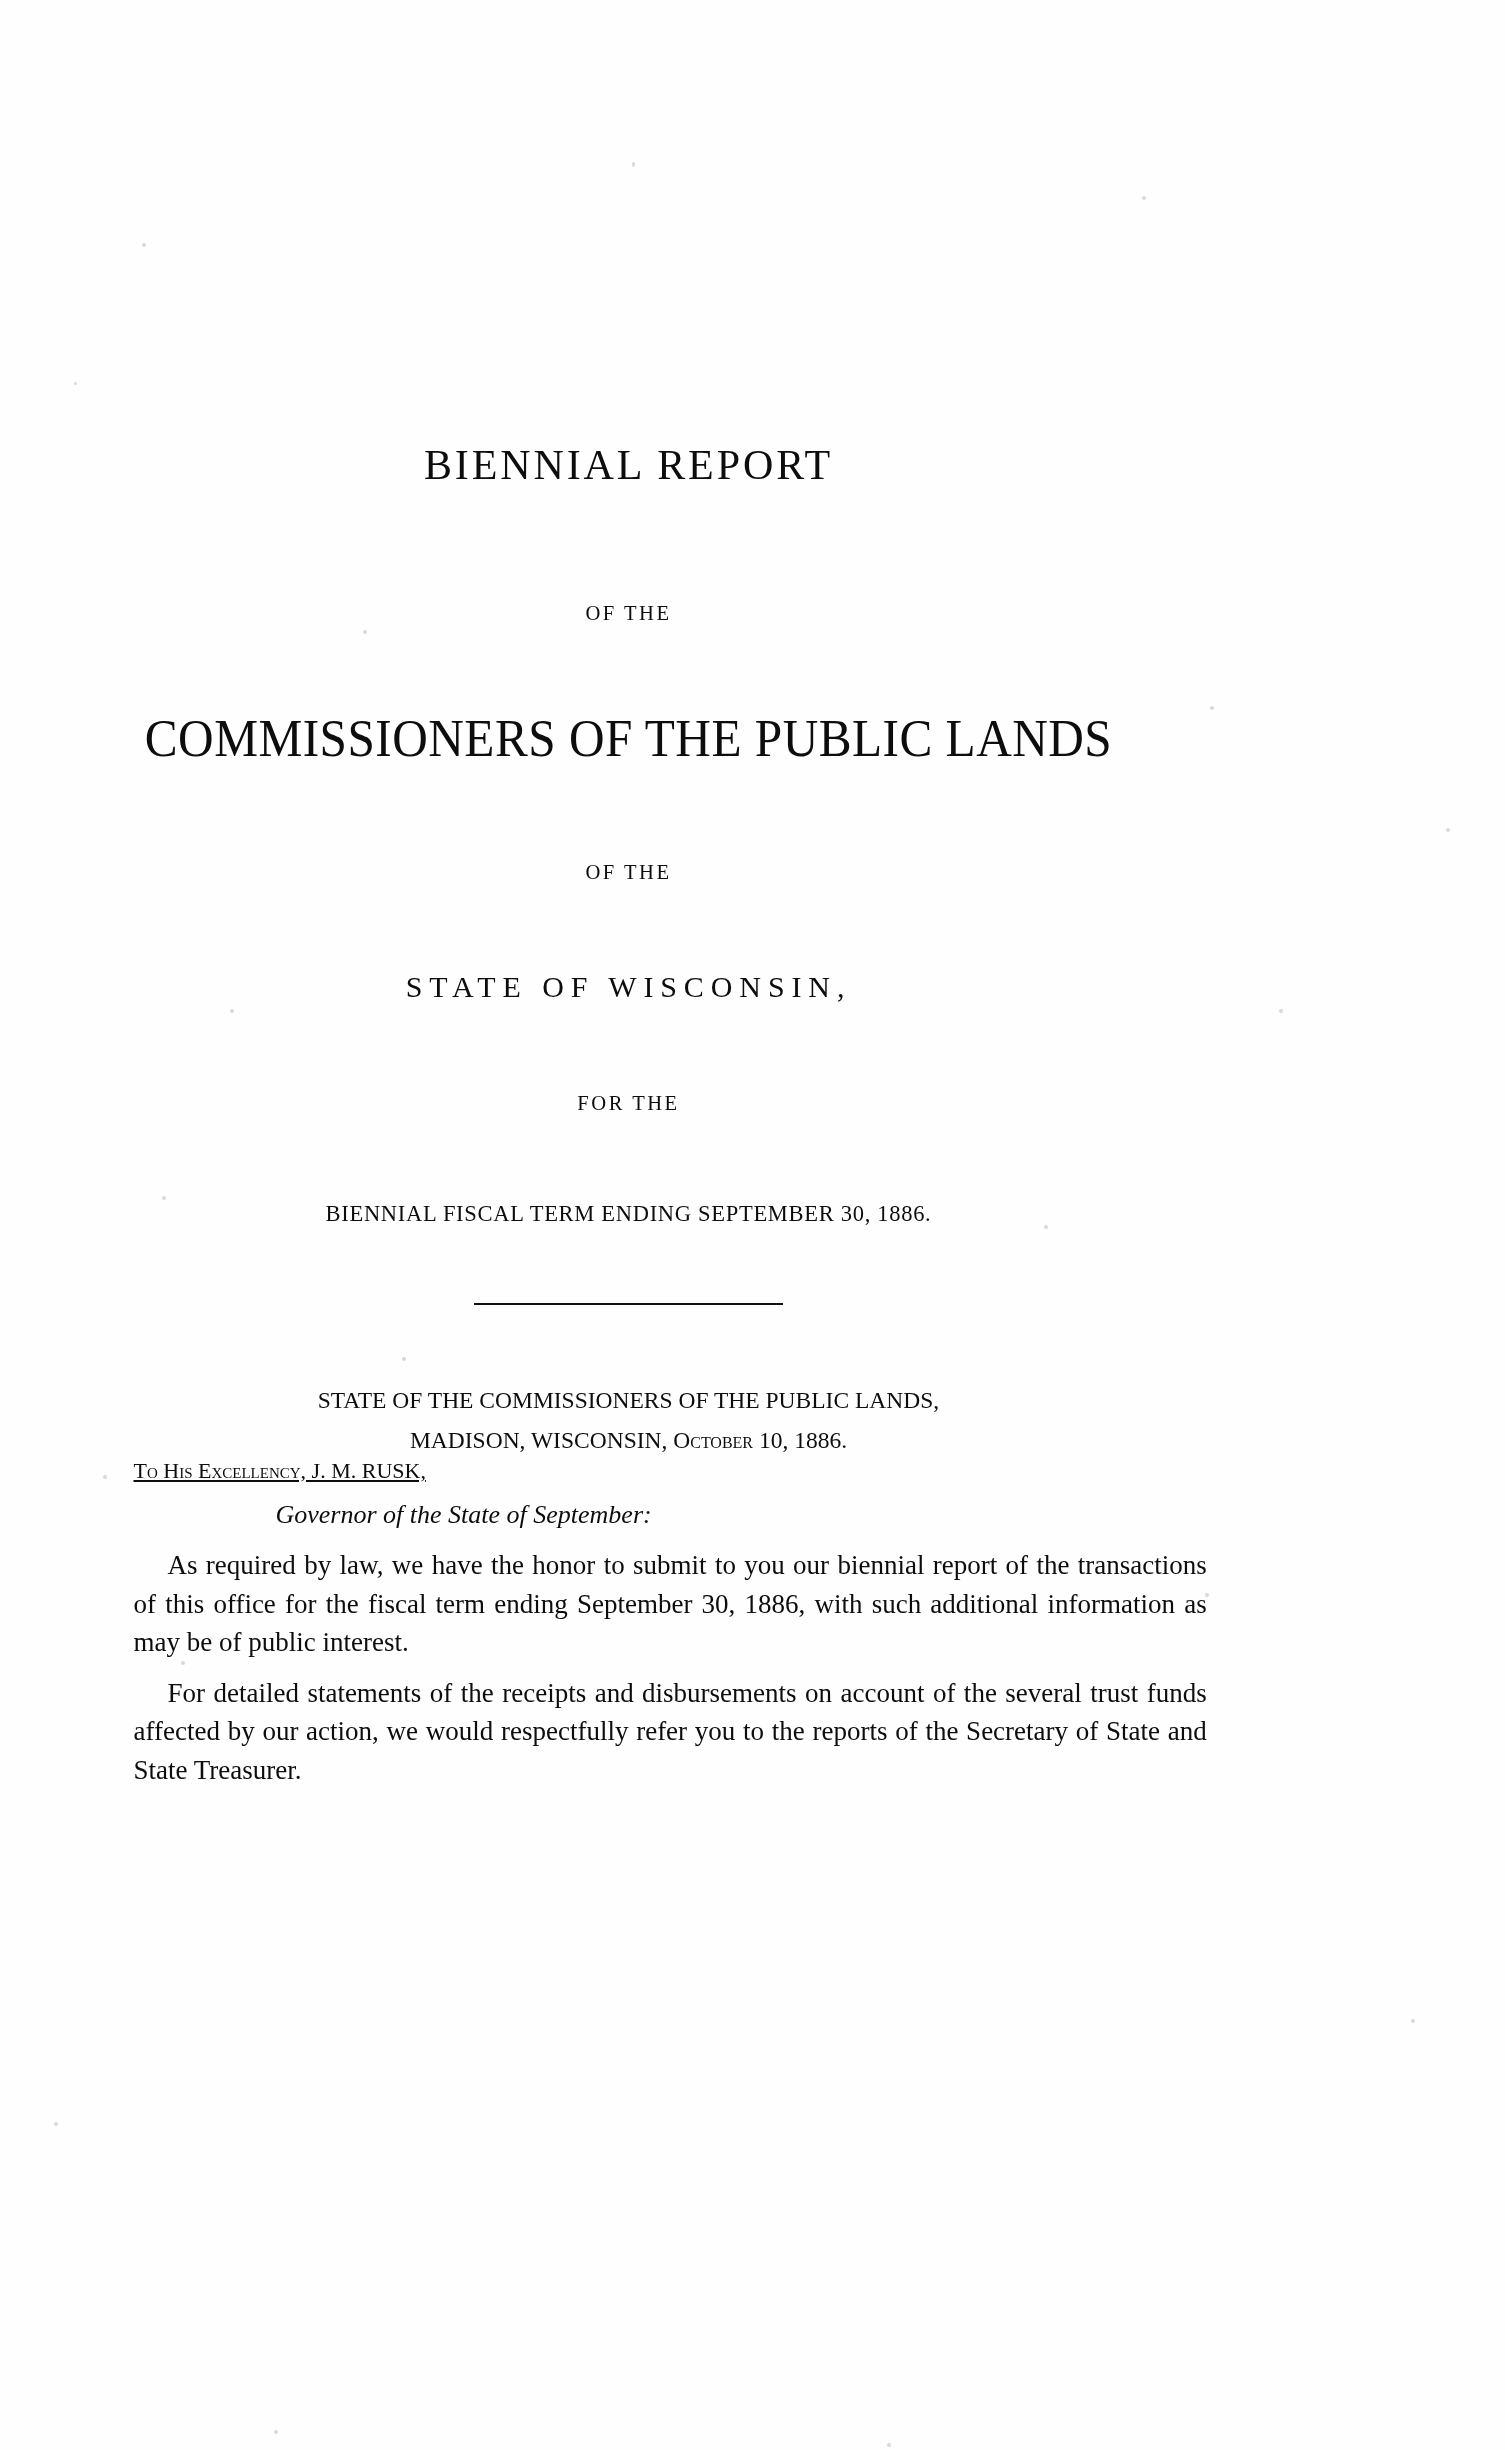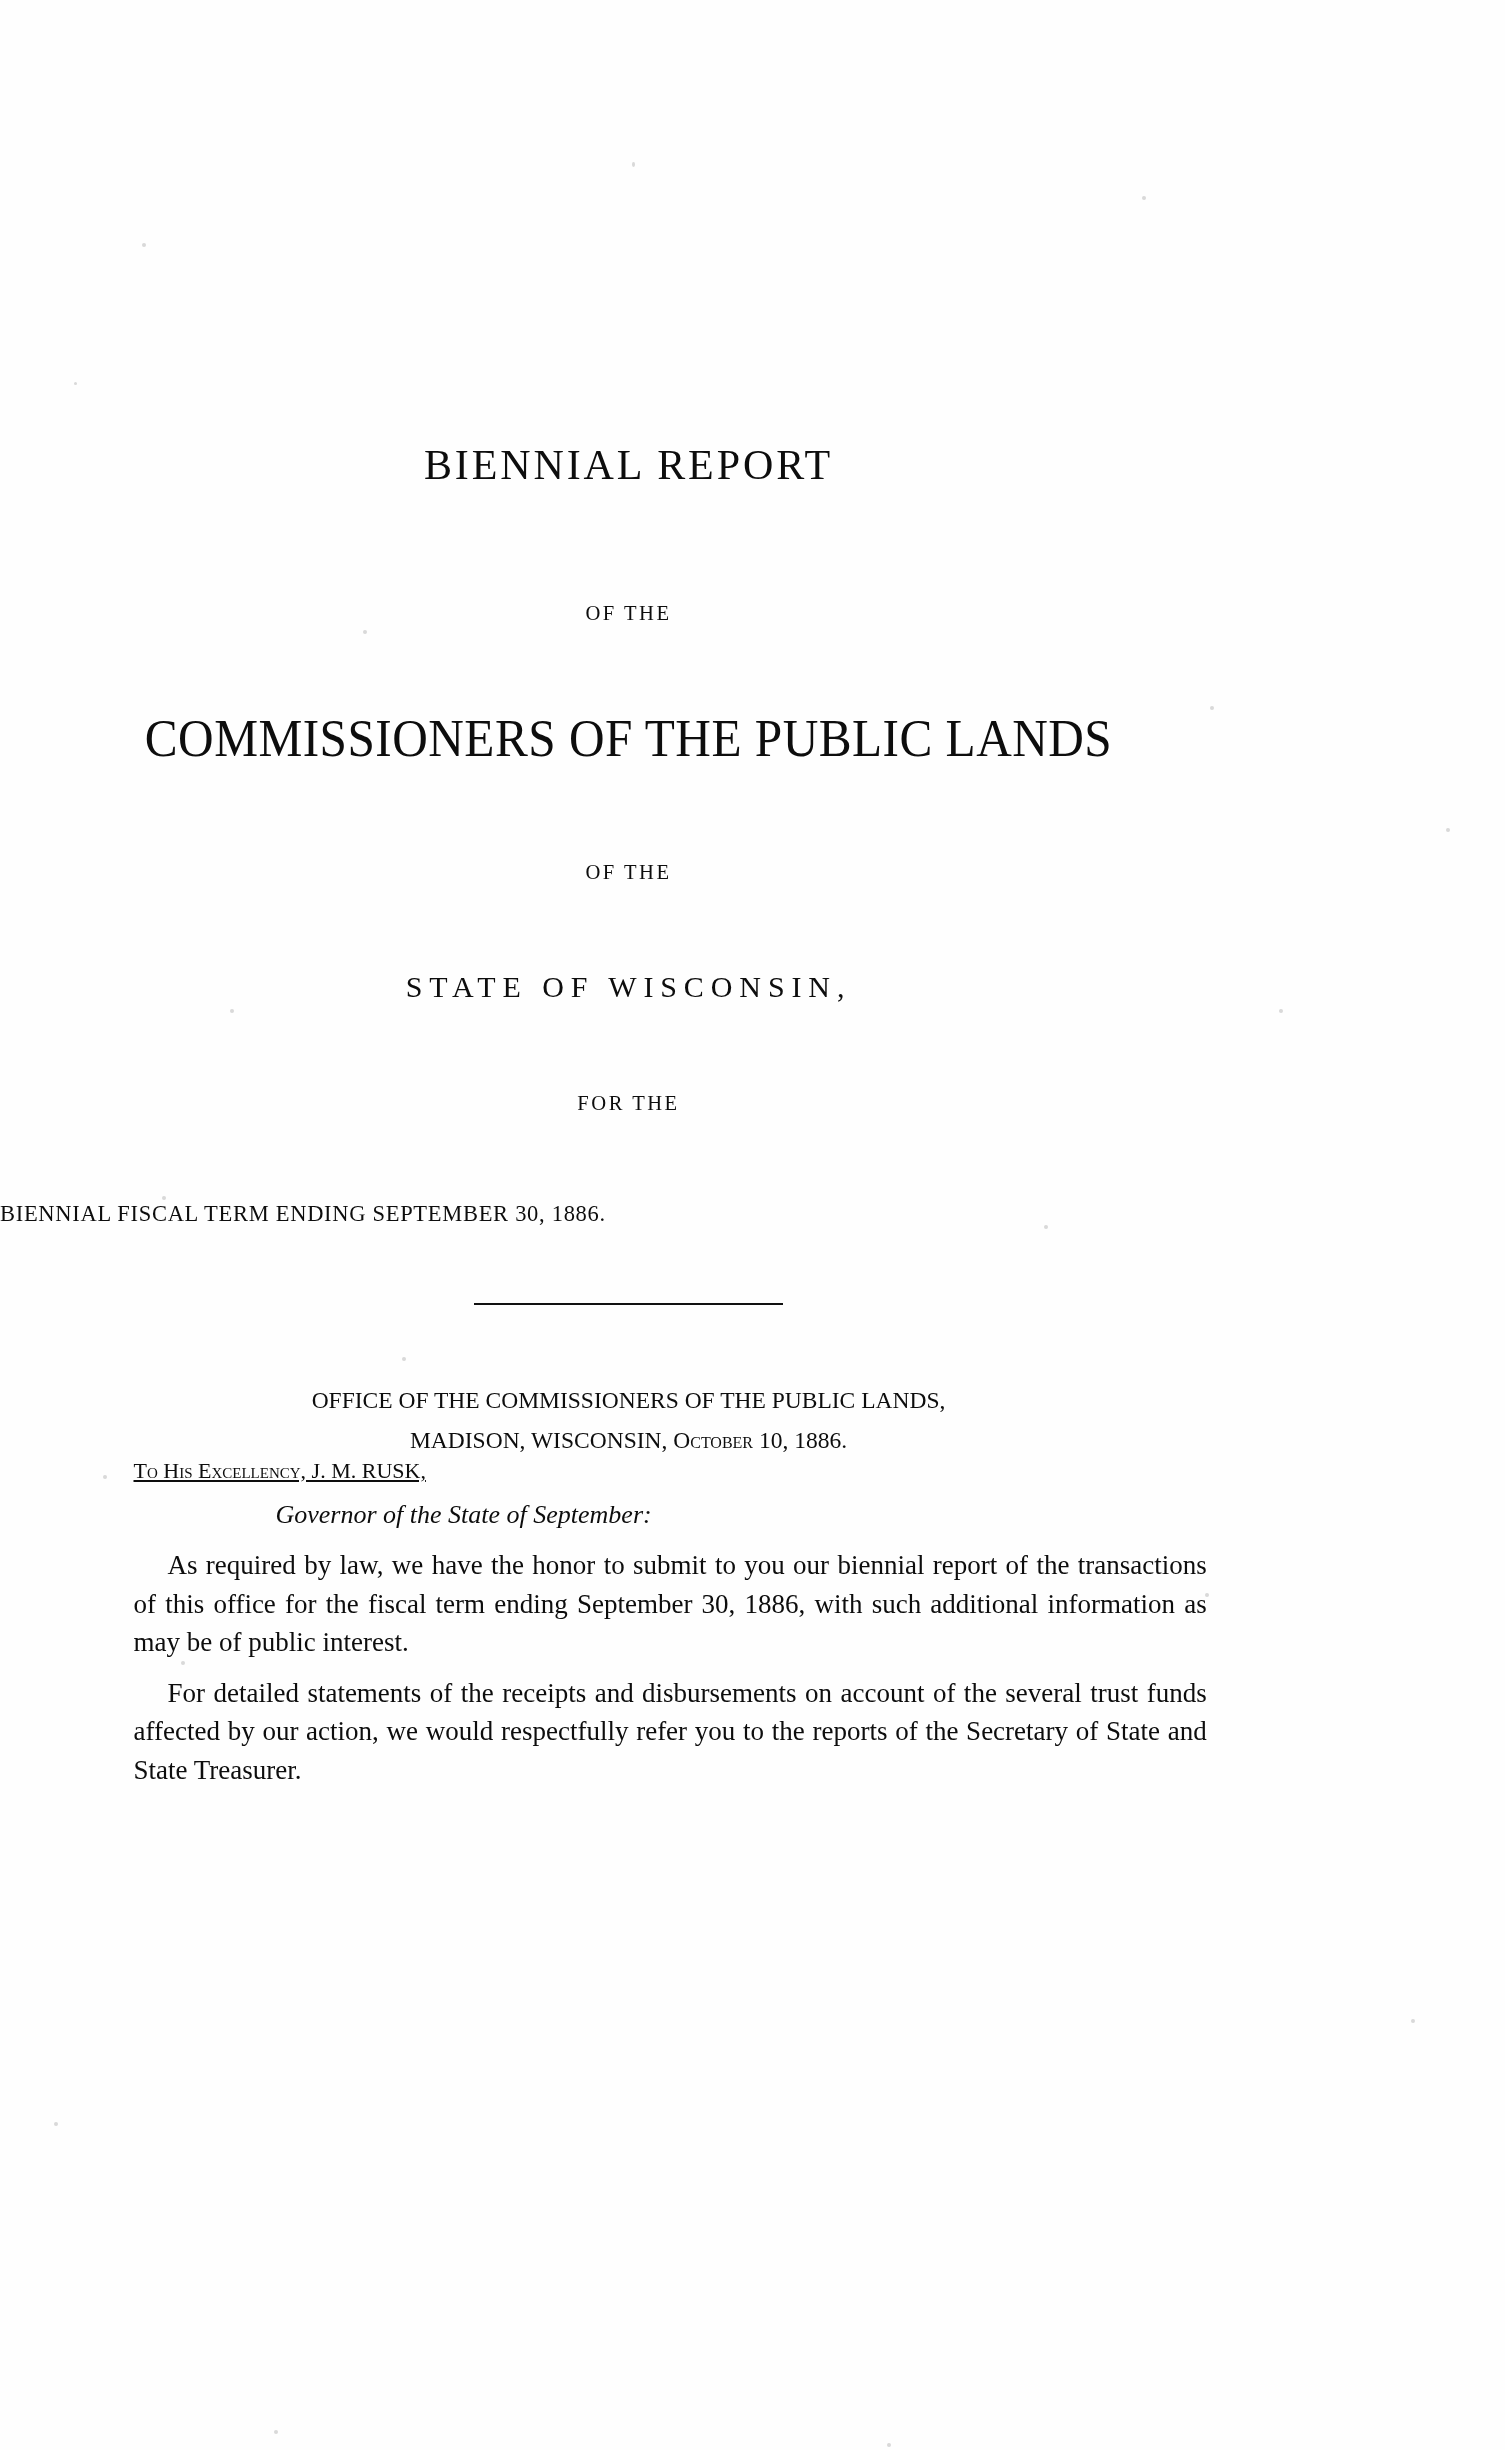--- a/index.html
+++ b/index.html
@@ -71,21 +71,21 @@
     margin-top: 86px;
     font-family: "Liberation Serif", serif;
   }
   .sub-small3 {
     text-align: center;
     font-size: 20.6px;
     letter-spacing: 2.5px;
     margin-top: 88px;
   }
   .term-line {
-    text-align: left;
+    text-align: center;
     font-size: 22.5px;
     letter-spacing: 0.7px;
     margin-top: 86px;
   }
   .rule-wrap {
     display: flex;
     justify-content: center;
     margin-top: 76px;
   }
   .rule {
@@ -170,21 +170,21 @@
 
     <div class="sub-small3">FOR THE</div>
 
     <div class="term-line">BIENNIAL FISCAL TERM ENDING SEPTEMBER 30, 1886.</div>
 
     <div class="rule-wrap">
       <div class="rule"></div>
     </div>
 
     <div class="letterhead">
-      <span class="sc">OFFICE OF THE COMMISSIONERS OF THE PUBLIC LANDS,</span>
+      <span class="sc">STATE OF THE COMMISSIONERS OF THE PUBLIC LANDS,</span>
       <span class="ln2 sc">MADISON, WISCONSIN, October 10, 1886.</span>
     </div>
 
     <div class="body-block">
       <div class="addressee sc">To His Excellency, J. M. RUSK,</div>
       <div class="gov-line">Governor of the State of September:</div>
 
       <p class="para first">As required by law, we have the honor to submit to you our biennial report of the transactions of this office for the fiscal term ending September 30, 1886, with such additional information as may be of public interest.</p>
       <p class="para">For detailed statements of the receipts and disbursements on account of the several trust funds affected by our action, we would respectfully refer you to the reports of the Secretary of State and State Treasurer.</p>
     </div>

